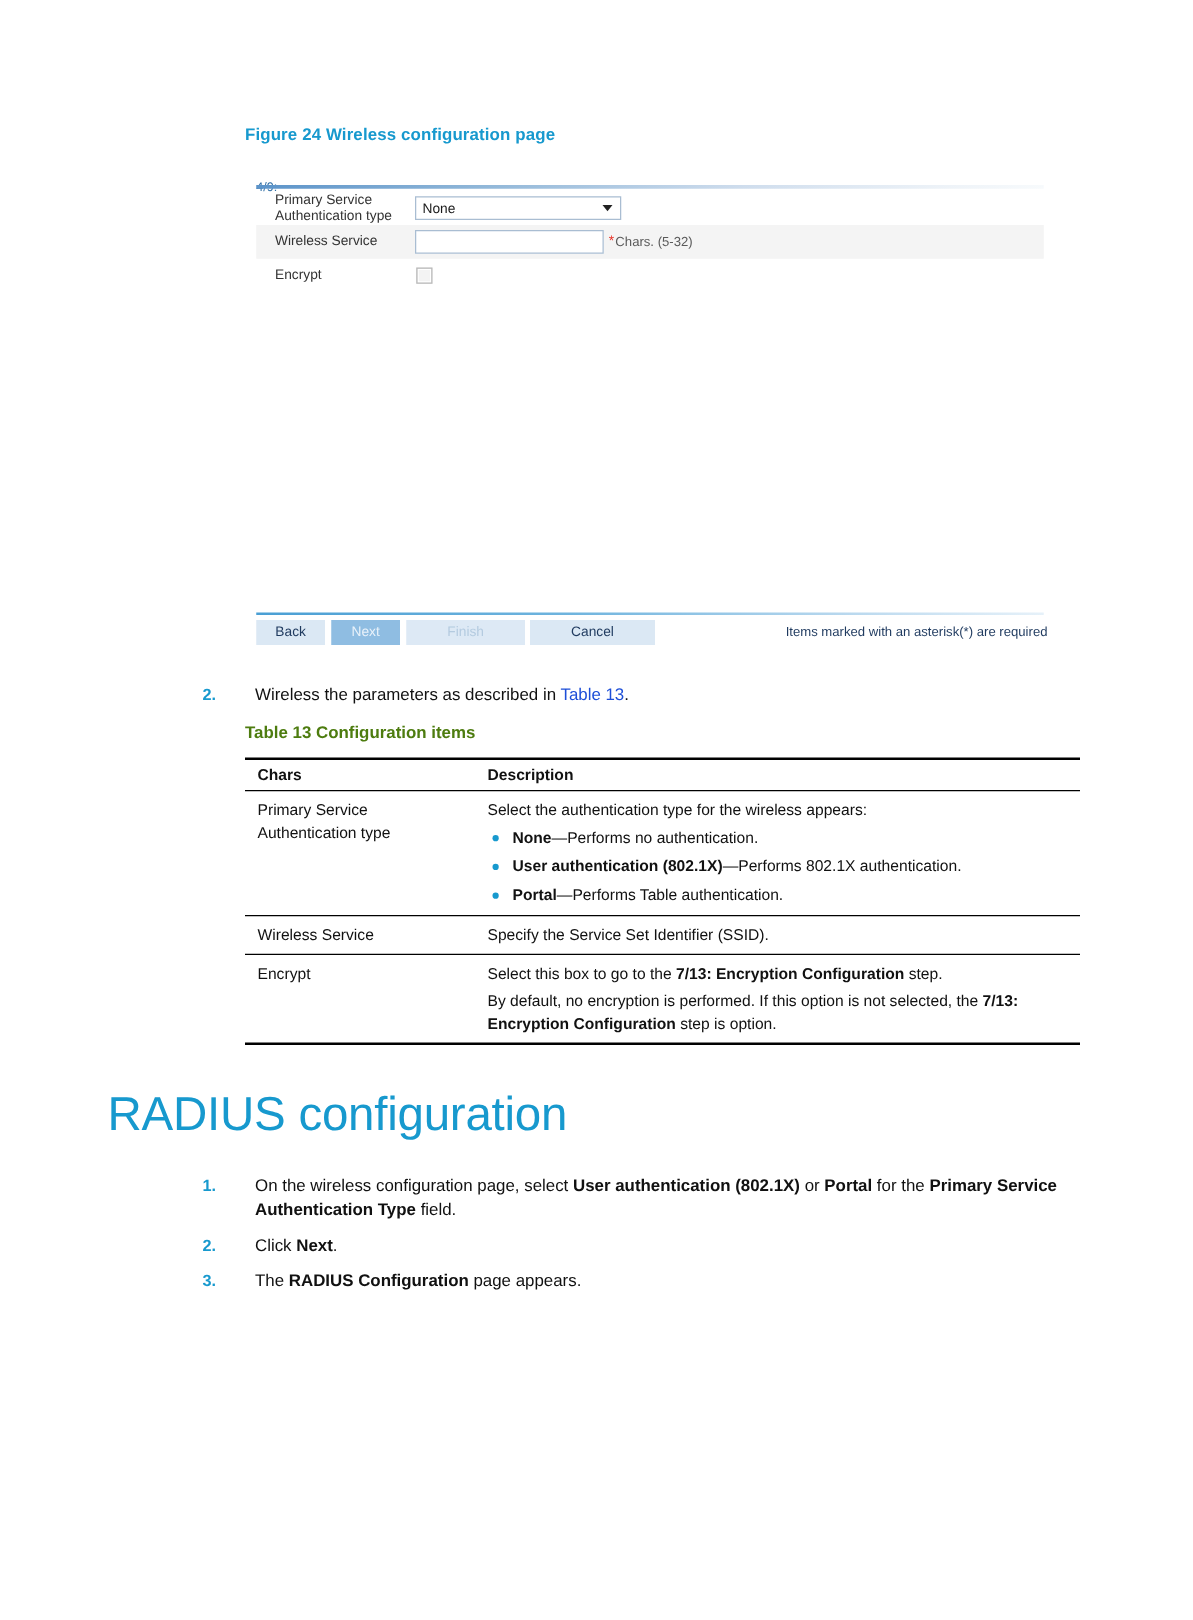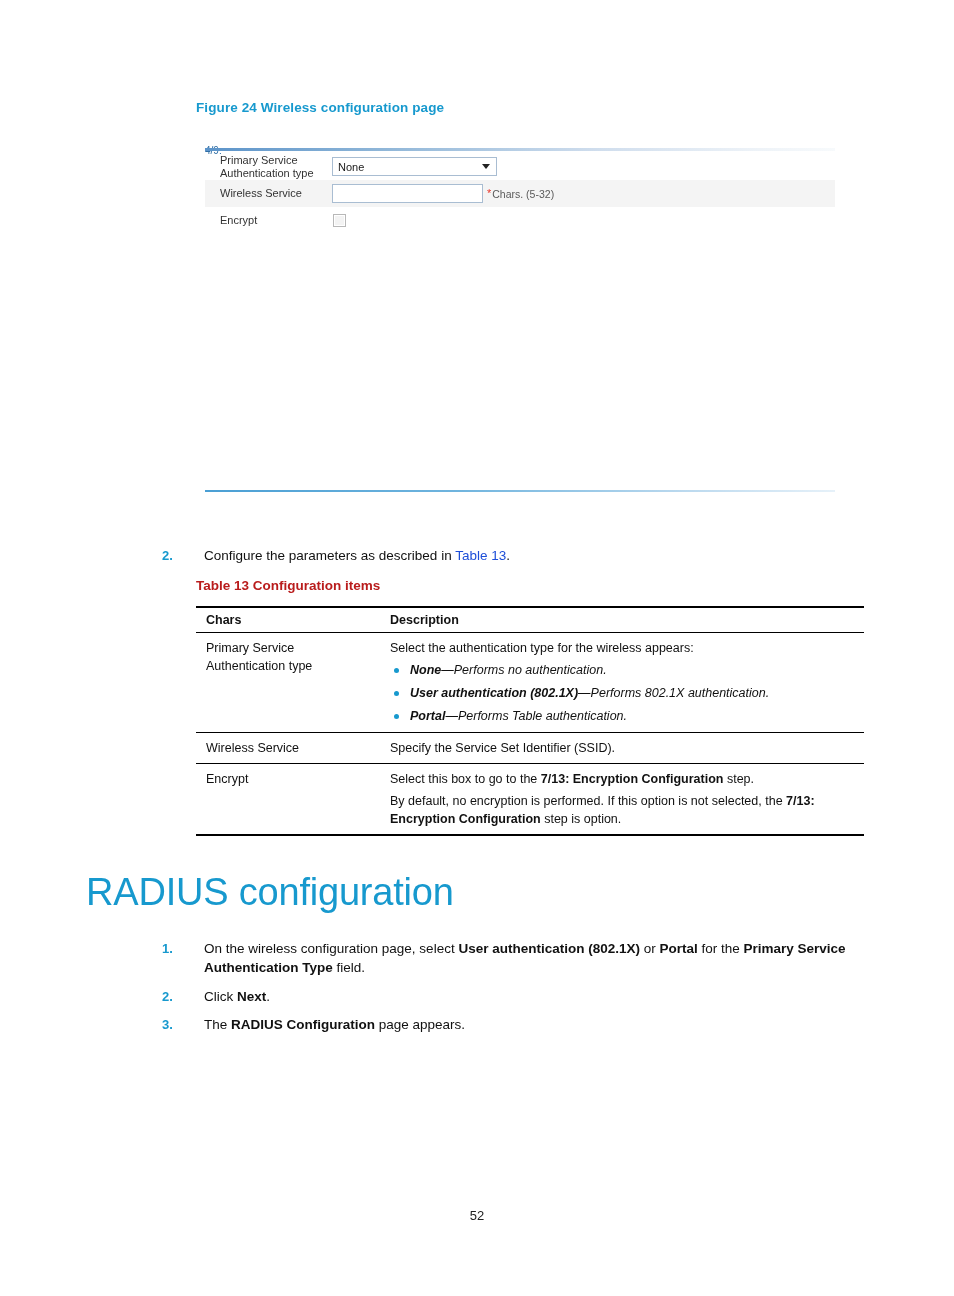--- a/index.html
+++ b/index.html
@@ -222,21 +222,21 @@
     color: #1d4ed8;
   }
 
   
   .table-caption {
     position: absolute;
     left: 196px;
     top: 578px;
     font-size: 13.5px;
     font-weight: bold;
-    color: #b91c1c;
+    color: #4d7c0f;
   }
 
   
   .cfg-table {
     position: absolute;
     left: 196px;
     top: 606px;
     width: 668px;
     border-collapse: collapse;
     font-size: 12.5px;
@@ -277,21 +277,20 @@
   .cell-desc p {
     margin: 0 0 4px 0;
   }
   .cell-desc p:last-child {
     margin-bottom: 0;
   }
   .bullets {
     list-style: none;
     margin: 2px 0 0 0;
     padding: 0;
-    font-style: italic;
   }
   .bullets li {
     position: relative;
     padding-left: 20px;
     margin-bottom: 5px;
     line-height: 18px;
   }
   .bullets li:last-child {
     margin-bottom: 1px;
   }
@@ -374,26 +373,33 @@
         <div class="row-label">Encrypt</div>
         <div class="row-field">
           <div class="checkbox"></div>
         </div>
       </div>
 
     </div>
 
     <div class="btn-bar-rule"></div>
 
+    <div class="btn-bar">
+      <div class="wiz-btn normal btn-back">Back</div>
+      <div class="wiz-btn active btn-next">Next</div>
+      <div class="wiz-btn disabled btn-finish">Finish</div>
+      <div class="wiz-btn normal btn-cancel">Cancel</div>
+      <div class="required-note">Items marked with an asterisk(*) are required</div>
+    </div>
 
   </div>
 
   <div class="step-item step-2-table">
     <div class="step-num">2.</div>
-    <div class="step-text"><span>Configure the parameters as described in </span><span class="xref">Table 13</span><span>.</span></div>
+    <div class="step-text"><span>Wireless the parameters as described in </span><span class="xref">Table 13</span><span>.</span></div>
   </div>
 
   <div class="table-caption">Table 13 Configuration items</div>
 
   <table class="cfg-table">
     <thead>
       <tr>
         <th class="col-item">Chars</th>
         <th>Description</th>
       </tr>
@@ -438,15 +444,14 @@
   <div class="step-item step-r2">
     <div class="step-num">2.</div>
     <div class="step-text"><span>Click </span><strong>Next</strong><span>.</span></div>
   </div>
 
   <div class="step-item step-r3">
     <div class="step-num">3.</div>
     <div class="step-text"><span>The </span><strong>RADIUS Configuration</strong><span> page appears.</span></div>
   </div>
 
-  <div class="page-number">52</div>
 
 </div>
 
 </body></html>

